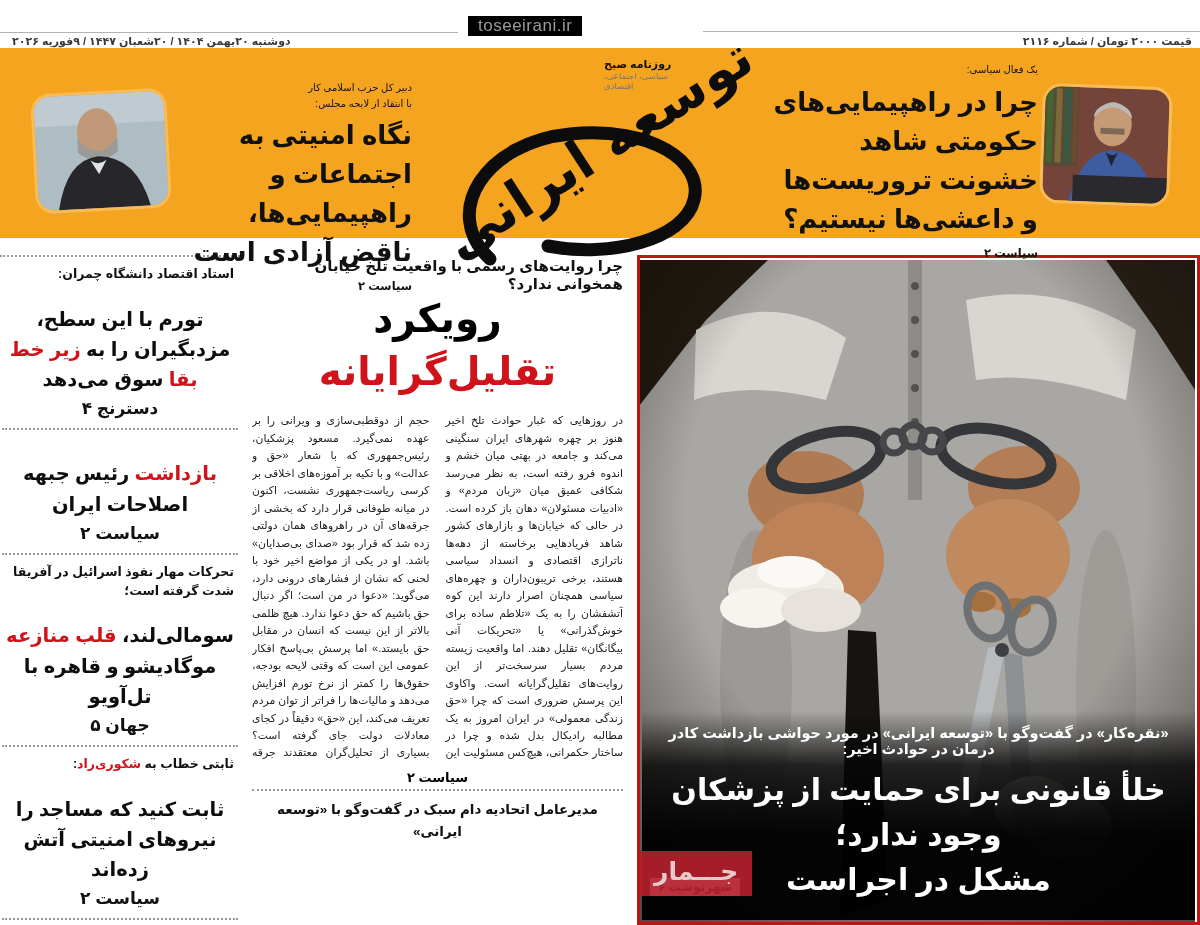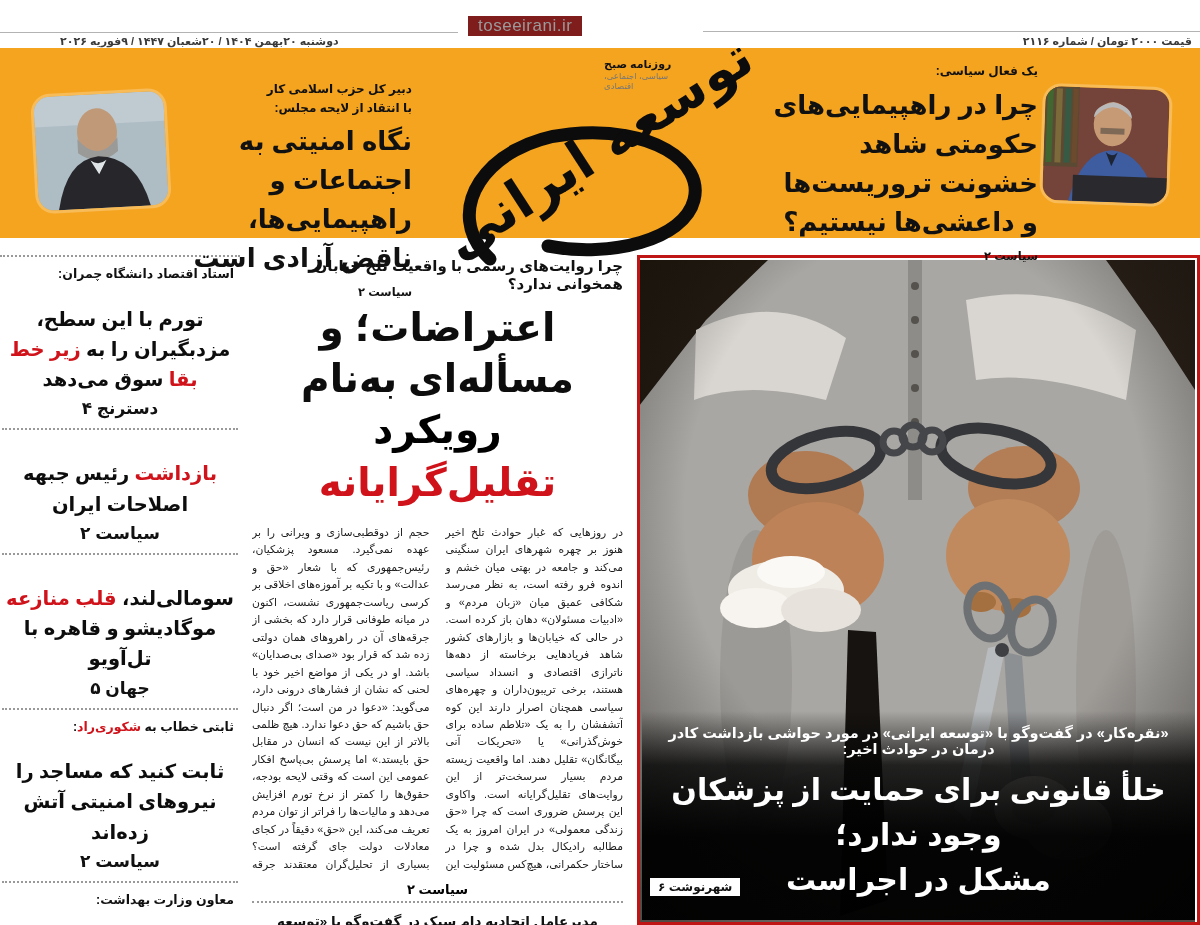--- a/index.html
+++ b/index.html
@@ -4,42 +4,42 @@
 <style>
   * { margin:0; padding:0; box-sizing:border-box; }
   html,body { width:1200px; height:925px; background:#fff; overflow:hidden;
     font-family:"Liberation Sans","DejaVu Sans",sans-serif; direction:rtl; }
   .page { position:relative; width:1200px; height:925px; background:#fff; }
 
   
   .topstrip { position:relative; height:48px; background:#fff; z-index:3; }
   .rule-left  { position:absolute; top:32px; left:0;  width:458px; border-top:1px solid #b3b3b3; }
   .rule-right { position:absolute; top:31px; left:703px; right:0; border-top:1px solid #b3b3b3; }
-  .date  { position:absolute; top:35px; left:12px;  font-size:11px; font-weight:bold; color:#3a3a3a; direction:rtl;margin-left:48px; }
+  .date  { position:absolute; top:35px; left:12px;  font-size:11px; font-weight:bold; color:#3a3a3a; direction:rtl; }
   .price { position:absolute; top:35px; right:8px;  font-size:11px; font-weight:bold; color:#3a3a3a; direction:rtl; }
-  .site  { position:absolute; top:16px; left:468px; font-size:17px; color:#9a9a9a; background:#7f1d1d;
+  .site  { position:absolute; top:16px; left:468px; font-size:17px; color:#9a9a9a; background:#000000;
            padding:0 10px; letter-spacing:.5px; direction:ltr; z-index:2; }
 
   
   .masthead { position:absolute; top:-4px; left:448px; width:330px; height:248px; z-index:6; pointer-events:none; }
   .tagline { position:absolute; top:10px; left:604px; width:90px; text-align:left; z-index:7; }
   .tagline .t1 { font-size:11px; font-weight:bold; color:#111; }
   .tagline .t2 { font-size:8.5px; color:#777; }
 
   
   .band { position:relative; height:190px; background:#f5a41f; z-index:1; }
   .portrait { position:absolute; border-radius:16px; overflow:hidden; box-shadow:0 0 0 3px rgba(255,255,255,.25); }
   .portrait svg { display:block; }
   .p-left  { left:36px;  top:46px; width:130px; height:114px; transform:rotate(-3deg); }
   .p-right { right:32px; top:40px; width:124px; height:114px; transform:rotate(2deg); }
 
   .band-story { position:absolute; text-align:right; color:#111; }
   .bs-left  { left:172px; top:32px; width:240px; }
   .bs-right { right:162px; top:14px; width:270px; }
-  .b-kicker { font-size:12px; font-weight:bold; margin-bottom:5px; line-height:1.55; }
+  .b-kicker { font-size:10px; font-weight:normal; margin-bottom:5px; line-height:1.55; }
   .b-head   { font-size:26px; font-weight:900; line-height:1.5; letter-spacing:-.2px; }
   .b-sec    { font-size:11.5px; font-weight:bold; margin-top:7px; }
 
   
   .main { display:flex; margin-top:17px; height:670px; direction:rtl; }
 
   
   .photoblock { position:relative; width:563px; height:670px; border:3px solid #c01515;
                 box-shadow:inset 0 0 0 2px #fff; overflow:hidden; background:#fdba74; }
   .photoblock svg.scene { position:absolute; inset:2px; width:559px; height:666px; }
@@ -204,25 +204,25 @@
         <rect width="559" height="666" fill="url(#vg)"></rect>
       </svg>
       <div class="photo-overlay">
         <div class="po-kicker">«نقره‌کار» در گفت‌وگو با «توسعه ایرانی» در مورد حواشی بازداشت کادر درمان در حوادث اخیر:</div>
         <div class="po-head">
           <span>خلأ قانونی برای حمایت از پزشکان وجود ندارد؛</span><br>
           <span>مشکل در اجراست</span>
         </div>
       </div>
       <div class="badge">شهرنوشت ۶</div>
+      <div class="watermark">جـــمار</div>
     </div>
 
     <div class="center">
       <div class="lead-kicker">چرا روایت‌های رسمی با واقعیت تلخ خیابان همخوانی ندارد؟</div>
-      <div class="lead-h1">اعتراضات؛ و مسأله‌ای به‌نام</div>
       <div class="lead-h2">
         <span>رویکرد </span><span class="red">تقلیل‌گرایانه</span>
       </div>
       <div class="lead-body">
         <p>در روزهایی که غبار حوادث تلخ اخیر هنوز بر چهره شهرهای ایران سنگینی می‌کند و جامعه در بهتی میان خشم و اندوه فرو رفته است، به نظر می‌رسد شکافی عمیق میان «زبان مردم» و «ادبیات مسئولان» دهان باز کرده است. در حالی که خیابان‌ها و بازارهای کشور شاهد فریادهایی برخاسته از دهه‌ها ناترازی اقتصادی و انسداد سیاسی هستند، برخی تریبون‌داران و چهره‌های سیاسی همچنان اصرار دارند این کوه آتشفشان را به یک «تلاطم ساده برای خوش‌گذرانی» یا «تحریکات آنی بیگانگان» تقلیل دهند. اما واقعیت زیسته مردم بسیار سرسخت‌تر از این روایت‌های تقلیل‌گرایانه است. واکاوی این پرسش ضروری است که چرا «حق زندگی معمولی» در ایران امروز به یک مطالبه رادیکال بدل شده و چرا در ساختار حکمرانی، هیچ‌کس مسئولیت این حجم از دوقطبی‌سازی و ویرانی را بر عهده نمی‌گیرد. مسعود پزشکیان، رئیس‌جمهوری که با شعار «حق و عدالت» و با تکیه بر آموزه‌های اخلاقی بر کرسی ریاست‌جمهوری نشست، اکنون در میانه طوفانی قرار دارد که بخشی از جرقه‌های آن در راهروهای همان دولتی زده شد که قرار بود «صدای بی‌صدایان» باشد. او در یکی از مواضع اخیر خود با لحنی که نشان از فشارهای درونی دارد، می‌گوید: «دعوا در من است؛ اگر دنبال حق باشیم که حق دعوا ندارد. هیچ ظلمی بالاتر از این نیست که انسان در مقابل حق بایستد.» اما پرسش بی‌پاسخ افکار عمومی این است که وقتی لایحه بودجه، حقوق‌ها را کمتر از نرخ تورم افزایش می‌دهد و مالیات‌ها را فراتر از توان مردم تعریف می‌کند، این «حق» دقیقاً در کجای معادلات دولت جای گرفته است؟ بسیاری از تحلیل‌گران معتقدند جرقه اولیه این دور از اعتراضات، نه از سیاست‌های فرهنگی، بلکه از قلب معیشت و بازار زده شد. زمانی که رئیس‌جمهور در پاسخ به انتقادها درباره بودجه آینده، گفت «پول نداریم»، پیامی صریح به جامعه مخابره شد که تغییر بزرگی در راه نیست. علی‌اصغر شفیعیان، روزنامه‌نگار و از نزدیکان رئیس‌جمهور، در این باره می‌گوید: «پزشکیان این روزها به خاطر نوع مواضع گرفته و نگرفته مورد انتقاد بخش‌هایی از هوادارانش است. آن‌ها که مواضع او را در ۸۸، ۹۸ و ۱۴۰۱ به رخ می‌کشیدند، حالا در موضع ضعف قرار دارند. مطمئناً پزشکیان حرف‌هایی دارد، کافیست برای حرف زدن فرصتی فراهم شود. او همان پزشکیان است.»</p>
       </div>
       <div class="lead-sec">سیاست ۲</div>
       <div class="dotsep"></div>
       <div class="bottom-kicker">
         <span>مدیرعامل اتحادیه دام سبک در گفت‌وگو با «توسعه ایرانی»</span><br>
@@ -238,20 +238,21 @@
         <div class="sb-head"><span>تورم با این سطح، مزدبگیران را به </span><span class="red">زیر خط بقا</span><span> سوق می‌دهد</span></div>
         <div class="sb-sec">دسترنج ۴</div>
       </div>
 
       <div class="sb-item">
         <div class="sb-head"><span></span><span class="red">بازداشت</span><span> رئیس جبهه اصلاحات ایران</span></div>
         <div class="sb-sec">سیاست ۲</div>
       </div>
 
       <div class="sb-item">
+        <div class="sb-kicker"><span>تحرکات مهار نفوذ اسرائیل در آفریقا شدت گرفته است؛</span><span class="red"></span><span></span></div>
         <div class="sb-head"><span>سومالی‌لند، </span><span class="red">قلب منازعه</span><span> موگادیشو و قاهره با تل‌آویو</span></div>
         <div class="sb-sec">جهان ۵</div>
       </div>
 
       <div class="sb-item">
         <div class="sb-kicker"><span>ثابتی خطاب به </span><span class="red">شکوری‌راد</span><span>:</span></div>
         <div class="sb-head"><span>ثابت کنید که مساجد را نیروهای امنیتی آتش زده‌اند</span><span class="red"></span><span></span></div>
         <div class="sb-sec">سیاست ۲</div>
       </div>
 

